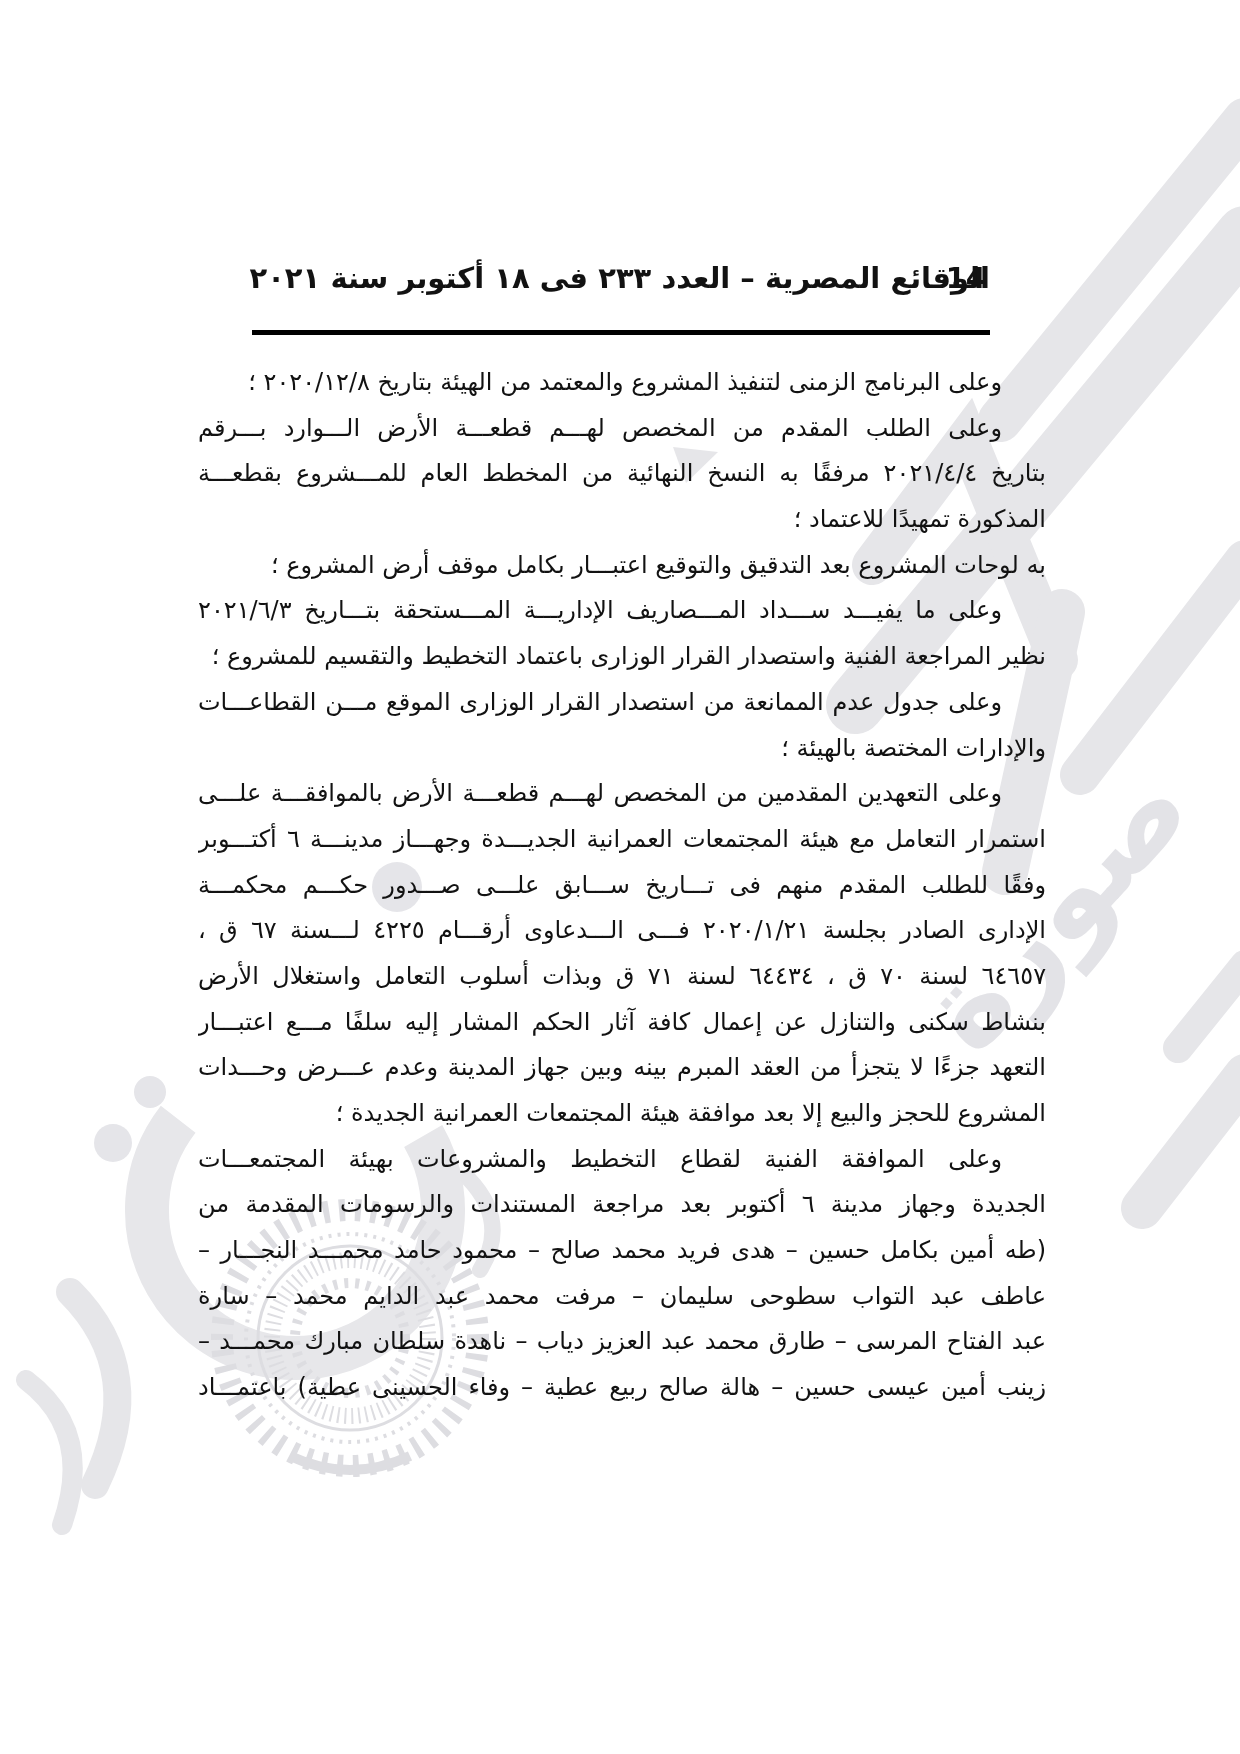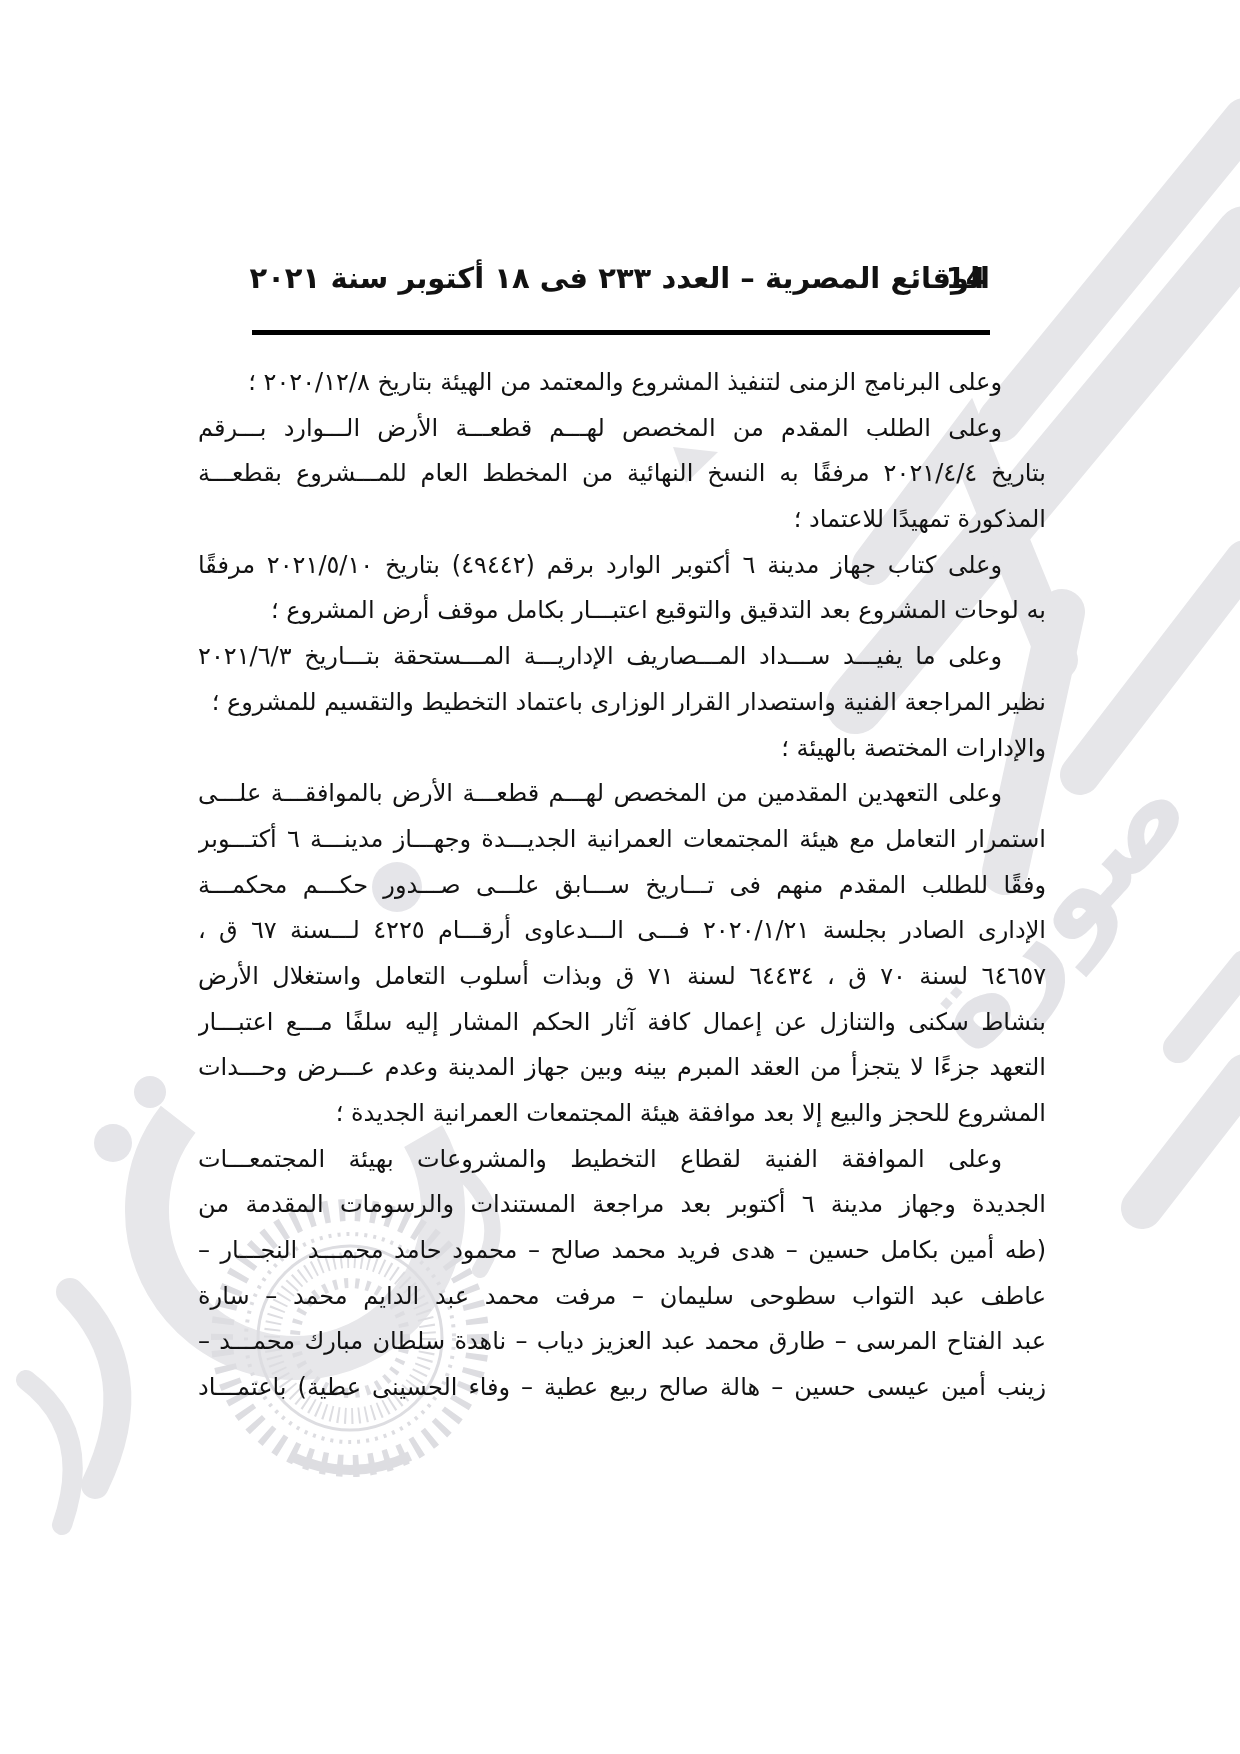--- a/index.html
+++ b/index.html
@@ -101,24 +101,24 @@
       <span class="page-number">14</span>
     </div>
 
     <div class="header-rule"></div>
 
     <div class="doc-body">
         <div class="line indent">وعلى البرنامج الزمنى لتنفيذ المشروع والمعتمد من الهيئة بتاريخ ٢٠٢٠/١٢/٨ ؛</div>
         <div class="line indent justify">وعلى الطلب المقدم من المخصص لهـــم قطعـــة الأرض الـــوارد بـــرقم (٤٧٠٦١)</div>
         <div class="line justify">بتاريخ ٢٠٢١/٤/٤ مرفقًا به النسخ النهائية من المخطط العام للمـــشروع بقطعـــة الأرض</div>
         <div class="line">المذكورة تمهيدًا للاعتماد ؛</div>
-        <div class="line indent justify">وعلى كتاب جهاز مدينة ٦ أكتوبر الوارد برقم (٤٩٤٤٢) بتاريخ ٢٠٢١/٥/١٠ مرفقًا</div>
         <div class="line">به لوحات المشروع بعد التدقيق والتوقيع اعتبـــار بكامل موقف أرض المشروع ؛</div>
         <div class="line indent justify">وعلى ما يفيـــد ســـداد المـــصاريف الإداريـــة المـــستحقة بتـــاريخ ٢٠٢١/٦/٣</div>
         <div class="line">نظير المراجعة الفنية واستصدار القرار الوزارى باعتماد التخطيط والتقسيم للمشروع ؛</div>
+        <div class="line indent justify">وعلى جدول عدم الممانعة من استصدار القرار الوزارى الموقع مـــن القطاعـــات</div>
         <div class="line">والإدارات المختصة بالهيئة ؛</div>
         <div class="line indent justify">وعلى التعهدين المقدمين من المخصص لهـــم قطعـــة الأرض بالموافقـــة علـــى</div>
         <div class="line justify">استمرار التعامل مع هيئة المجتمعات العمرانية الجديـــدة وجهـــاز مدينـــة ٦ أكتـــوبر</div>
         <div class="line justify">وفقًا للطلب المقدم منهم فى تـــاريخ ســـابق علـــى صـــدور حكـــم محكمـــة القـــضاء</div>
         <div class="line justify">الإدارى الصادر بجلسة ٢٠٢٠/١/٢١ فـــى الـــدعاوى أرقـــام ٤٢٢٥ لـــسنة ٦٧ ق ،</div>
         <div class="line justify">٦٤٦٥٧ لسنة ٧٠ ق ، ٦٤٤٣٤ لسنة ٧١ ق وبذات أسلوب التعامل واستغلال الأرض</div>
         <div class="line justify">بنشاط سكنى والتنازل عن إعمال كافة آثار الحكم المشار إليه سلفًا مـــع اعتبـــار هـــذا</div>
         <div class="line justify">التعهد جزءًا لا يتجزأ من العقد المبرم بينه وبين جهاز المدينة وعدم عـــرض وحـــدات</div>
         <div class="line">المشروع للحجز والبيع إلا بعد موافقة هيئة المجتمعات العمرانية الجديدة ؛</div>
         <div class="line indent justify">وعلى الموافقة الفنية لقطاع التخطيط والمشروعات بهيئة المجتمعـــات العمرانيـــة</div>

